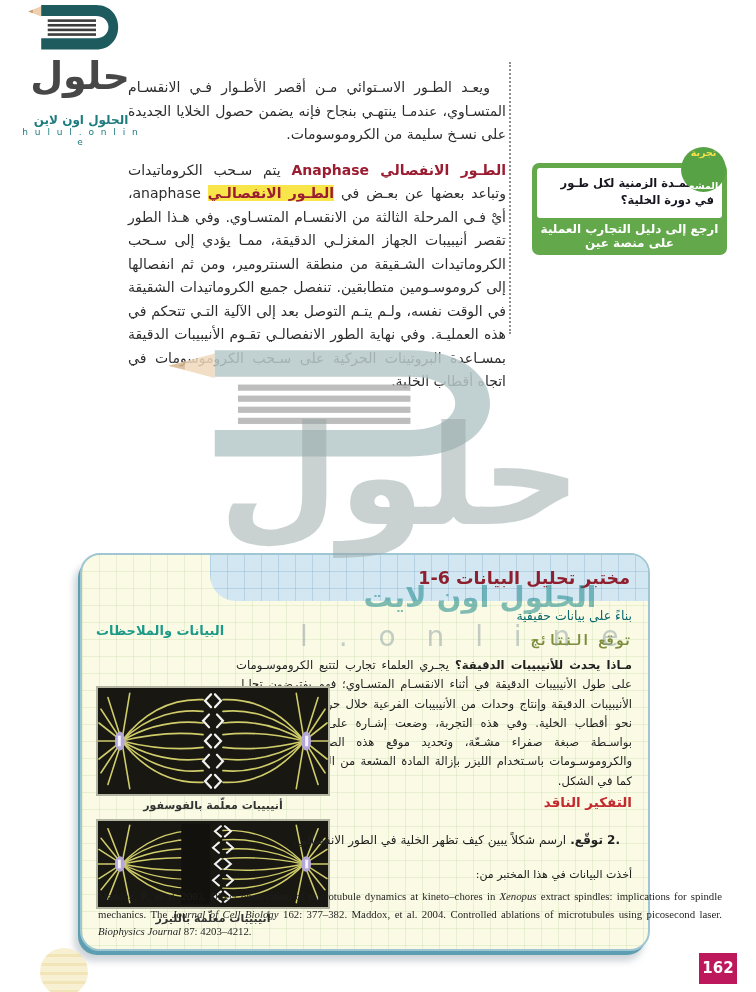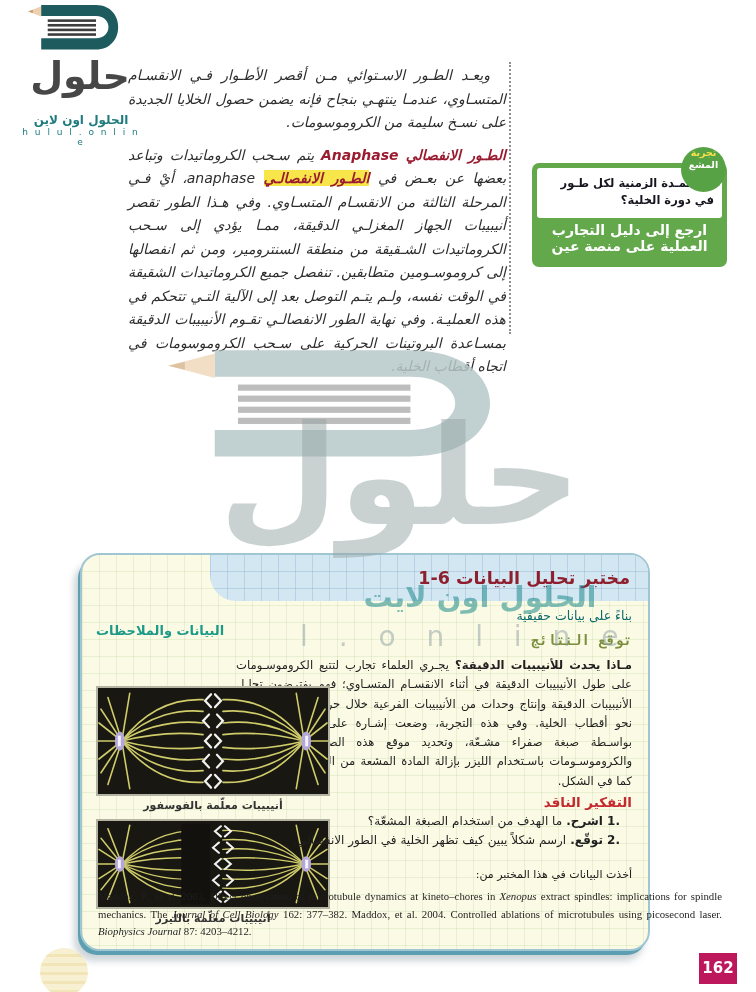--- a/index.html
+++ b/index.html
@@ -10,35 +10,35 @@
   
   .logo{left:18px;top:4px;width:150px;}
   .logo-book{display:block;width:114px;height:52px;margin-left:8px;}
   .logo-word{font-size:38px;font-weight:bold;color:#474747;line-height:40px;margin-left:6px;direction:rtl;text-align:center;width:112px;}
   .logo-sub-ar{font-size:12px;font-weight:bold;color:#1e7b7e;direction:rtl;text-align:center;width:126px;margin-top:17px;}
   .logo-sub-en{font-size:9px;letter-spacing:2px;color:#1e7b7e;text-align:center;width:126px;}
 
   
   .main-text{left:128px;top:64px;width:378px;direction:rtl;text-align:justify;
              font-size:14px;line-height:23.5px;color:#2d2d2d;}
-  .main-text p{margin:0 0 9px 0;font-style:italic;}
+  .main-text p{margin:12px 0 9px 0;}
   .main-text p.p1{text-indent:16px;}
   .maroon{color:#9b1b30;}
   .bold{font-weight:bold;}
   .hl{background:#f7e54a;}
 
   .dotted-sep{left:509px;top:62px;height:272px;width:0;border-left:2px dotted #8f8f8f;}
 
   
   .exp-box{left:532px;top:163px;width:195px;background:#64a84c;border-radius:7px;padding:5px 5px 0 5px;box-sizing:border-box;}
   .exp-q{background:#ffffff;border-radius:3px;padding:7px 8px;direction:rtl;text-align:right;
          font-size:11.5px;font-weight:bold;line-height:17px;color:#15151f;min-height:36px;}
-  .exp-footer{color:#ffffff;font-size:14px;font-weight:bold;text-align:center;direction:rtl;padding:4px 2px 13px 2px;}
+  .exp-footer{color:#ffffff;font-size:12px;font-weight:bold;text-align:center;direction:rtl;padding:4px 2px 5px 2px;}
   .exp-badge{left:681px;top:147px;width:45px;height:45px;border-radius:50%;background:#58a246;
-             display:flex;flex-direction:column;align-items:center;justify-content:flex-start;
+             display:flex;flex-direction:column;align-items:center;justify-content:space-between;
              font-size:9.5px;font-weight:bold;color:#ffffff;line-height:12px;z-index:4;}
   .badge-top{color:#f7e04a;}
 
   
   .wm-book{left:165px;top:348px;width:398px;height:124px;opacity:0.85;pointer-events:none;z-index:3;}
   .wm-word{left:150px;top:402px;width:500px;text-align:center;font-size:138px;font-weight:bold;
            color:#97a5a5;opacity:0.5;letter-spacing:8px;pointer-events:none;z-index:3;direction:rtl;line-height:150px;}
   .wm-ar{left:295px;top:580px;width:370px;text-align:center;font-size:29px;font-weight:bold;
          color:#1d8a8a;opacity:0.55;direction:rtl;pointer-events:none;z-index:3;letter-spacing:2px;}
   .wm-en{left:300px;top:620px;width:380px;text-align:left;font-size:28px;color:#8da0a0;opacity:0.5;
@@ -231,21 +231,20 @@
           <ellipse cx="22" cy="50" rx="5" ry="9" fill="#b3a6d8"></ellipse>
           <rect x="20" y="45" width="3" height="10" fill="#f4f1fa"></rect>
           <ellipse cx="210" cy="50" rx="5" ry="9" fill="#b3a6d8"></ellipse>
           <rect x="209" y="45" width="3" height="10" fill="#f4f1fa"></rect>
         </g>
       </svg>
       <div class="fig-caption">أنيبيبات معلّمة بالليزر</div>
     </div>
 
     <div class="lab-critical">التفكير الناقد</div>
-    <div class="lab-q q1"><span class="qnum">1.</span><span class="bold"> اشرح. </span><span>ما الهدف من استخدام الصبغة المشعّة؟</span></div>
     <div class="lab-q q2"><span class="qnum">2.</span><span class="bold"> توقّع. </span><span>ارسم شكلاً يبين كيف تظهر الخلية في الطور الانفصالي.</span></div>
 
     <div class="lab-source">أخذت البيانات في هذا المختبر من:</div>
     <div class="lab-refs"><span>Maddox, P., et al. 2003. Direct observation of microtubule dynamics at kineto–chores in </span><i>Xenopus</i><span> extract spindles: implications for spindle mechanics. The </span><i>Journal of Cell Biology</i><span> 162: 377–382. Maddox, et al. 2004. Controlled ablations of microtubules using picosecond laser. </span><i>Biophysics Journal</i><span> 87: 4203–4212.</span></div>
   </div>
 
   <div class="abs logo">
     <svg class="logo-book" viewBox="0 0 120 56">
       <polygon points="1,8 15,2.5 15,13.5" fill="#eed0ae"></polygon>
       <polygon points="1,8 6,6.2 6,9.8" fill="#c79b72"></polygon>

